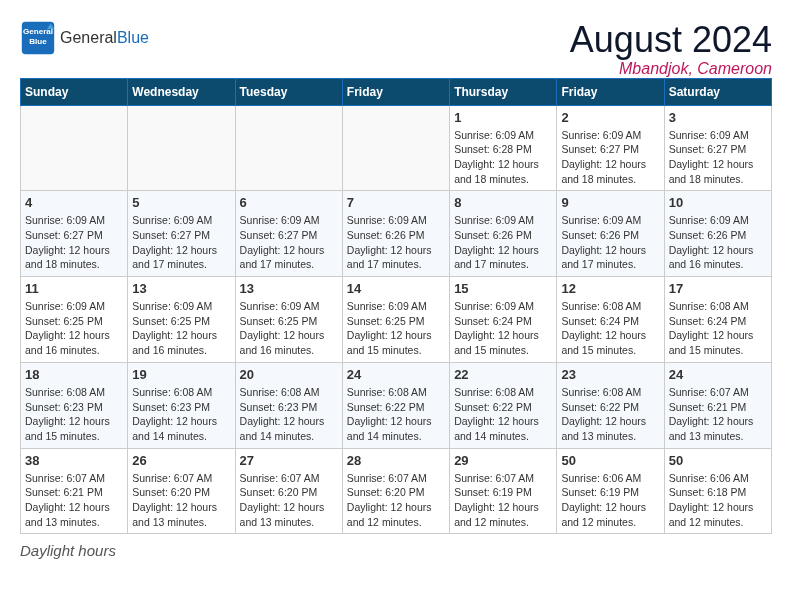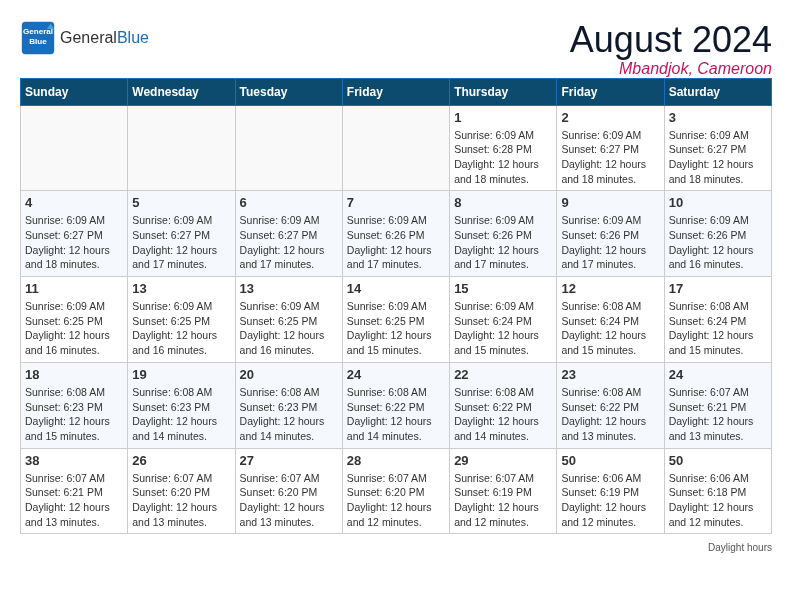--- a/index.html
+++ b/index.html
@@ -72,24 +72,25 @@
       color: #333;
       margin-bottom: 3px;
     }
     .day-info {
       color: #333;
       font-size: 10.5px;
       line-height: 1.4;
     }
     .footer {
       margin-top: 8px;
-      font-size: 10px;
+      font-size: 15px;
       color: #555;
       display: flex;
-      justify-content: flex-end;
+      justify-content: flex-start;
+      font-style: italic;
     }
   </style>
 </head>
 <body>
 
 <div class="header">
   <div class="logo">
     <svg class="logo-icon" viewBox="0 0 40 40">
       <rect x="2" y="2" width="36" height="36" rx="4" fill="#1a6dba"></rect>
       <text x="20" y="16" text-anchor="middle" fill="white" font-size="9" font-weight="bold" font-family="Arial">General</text>

